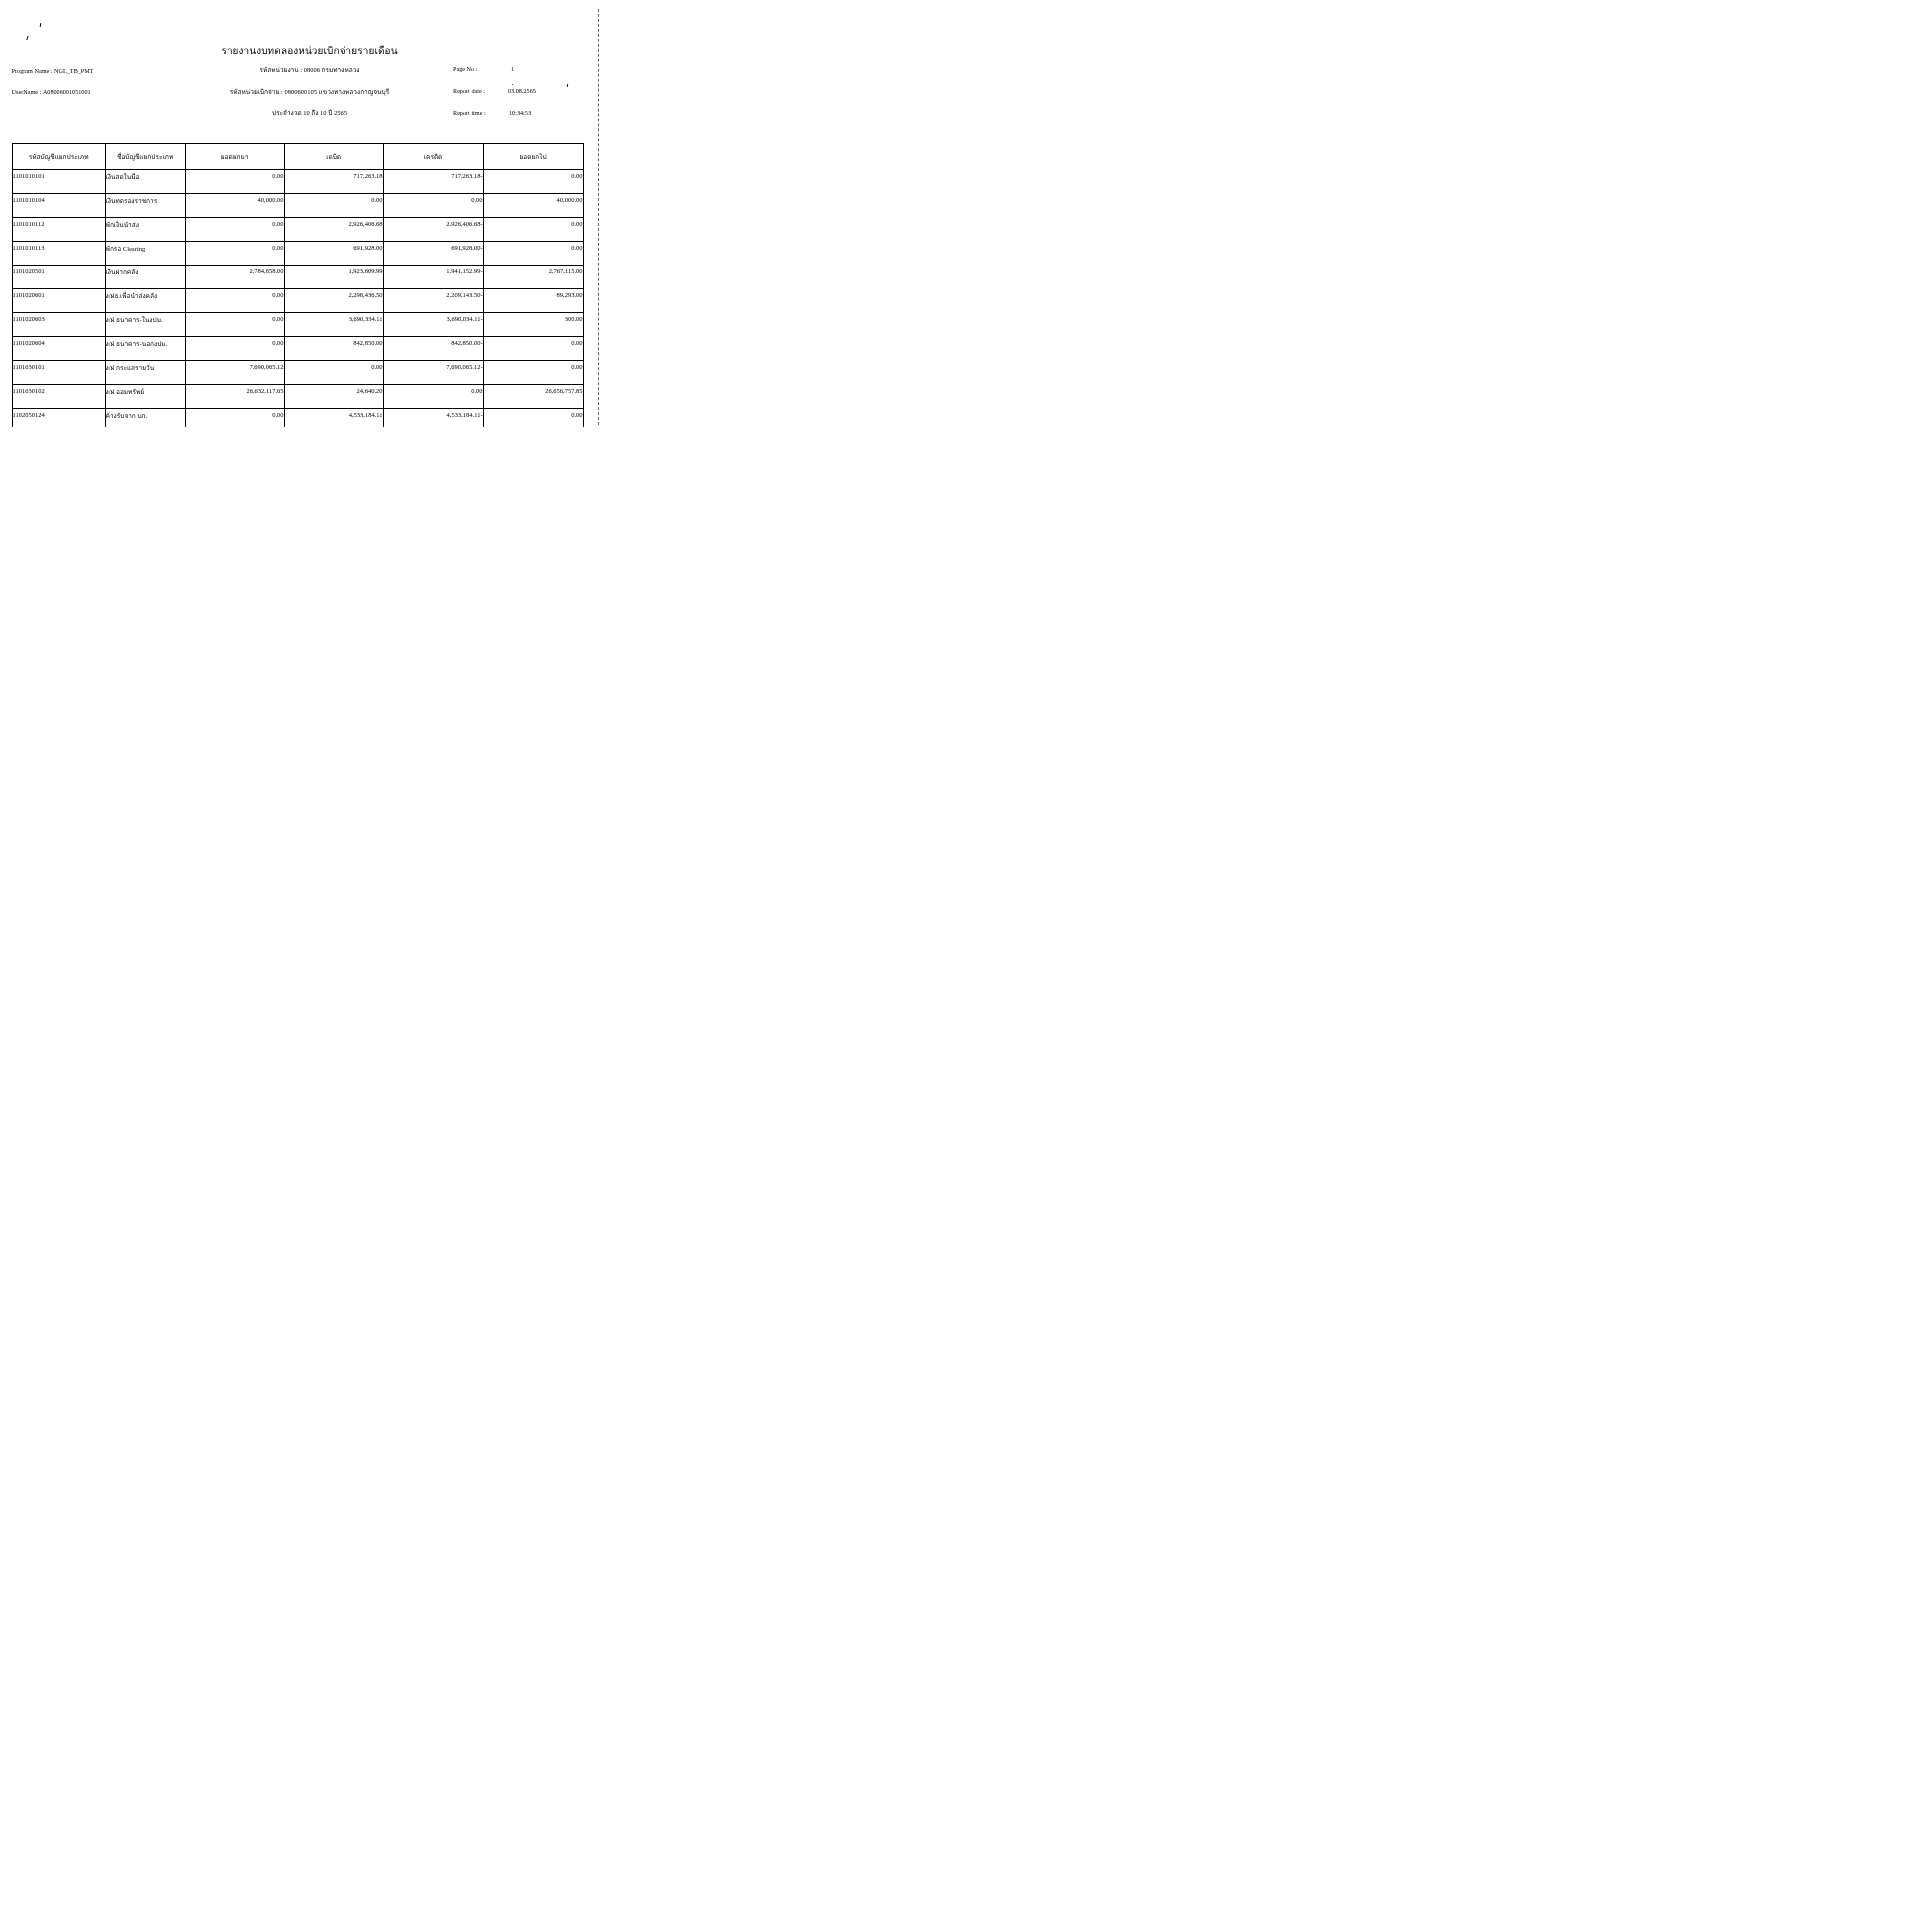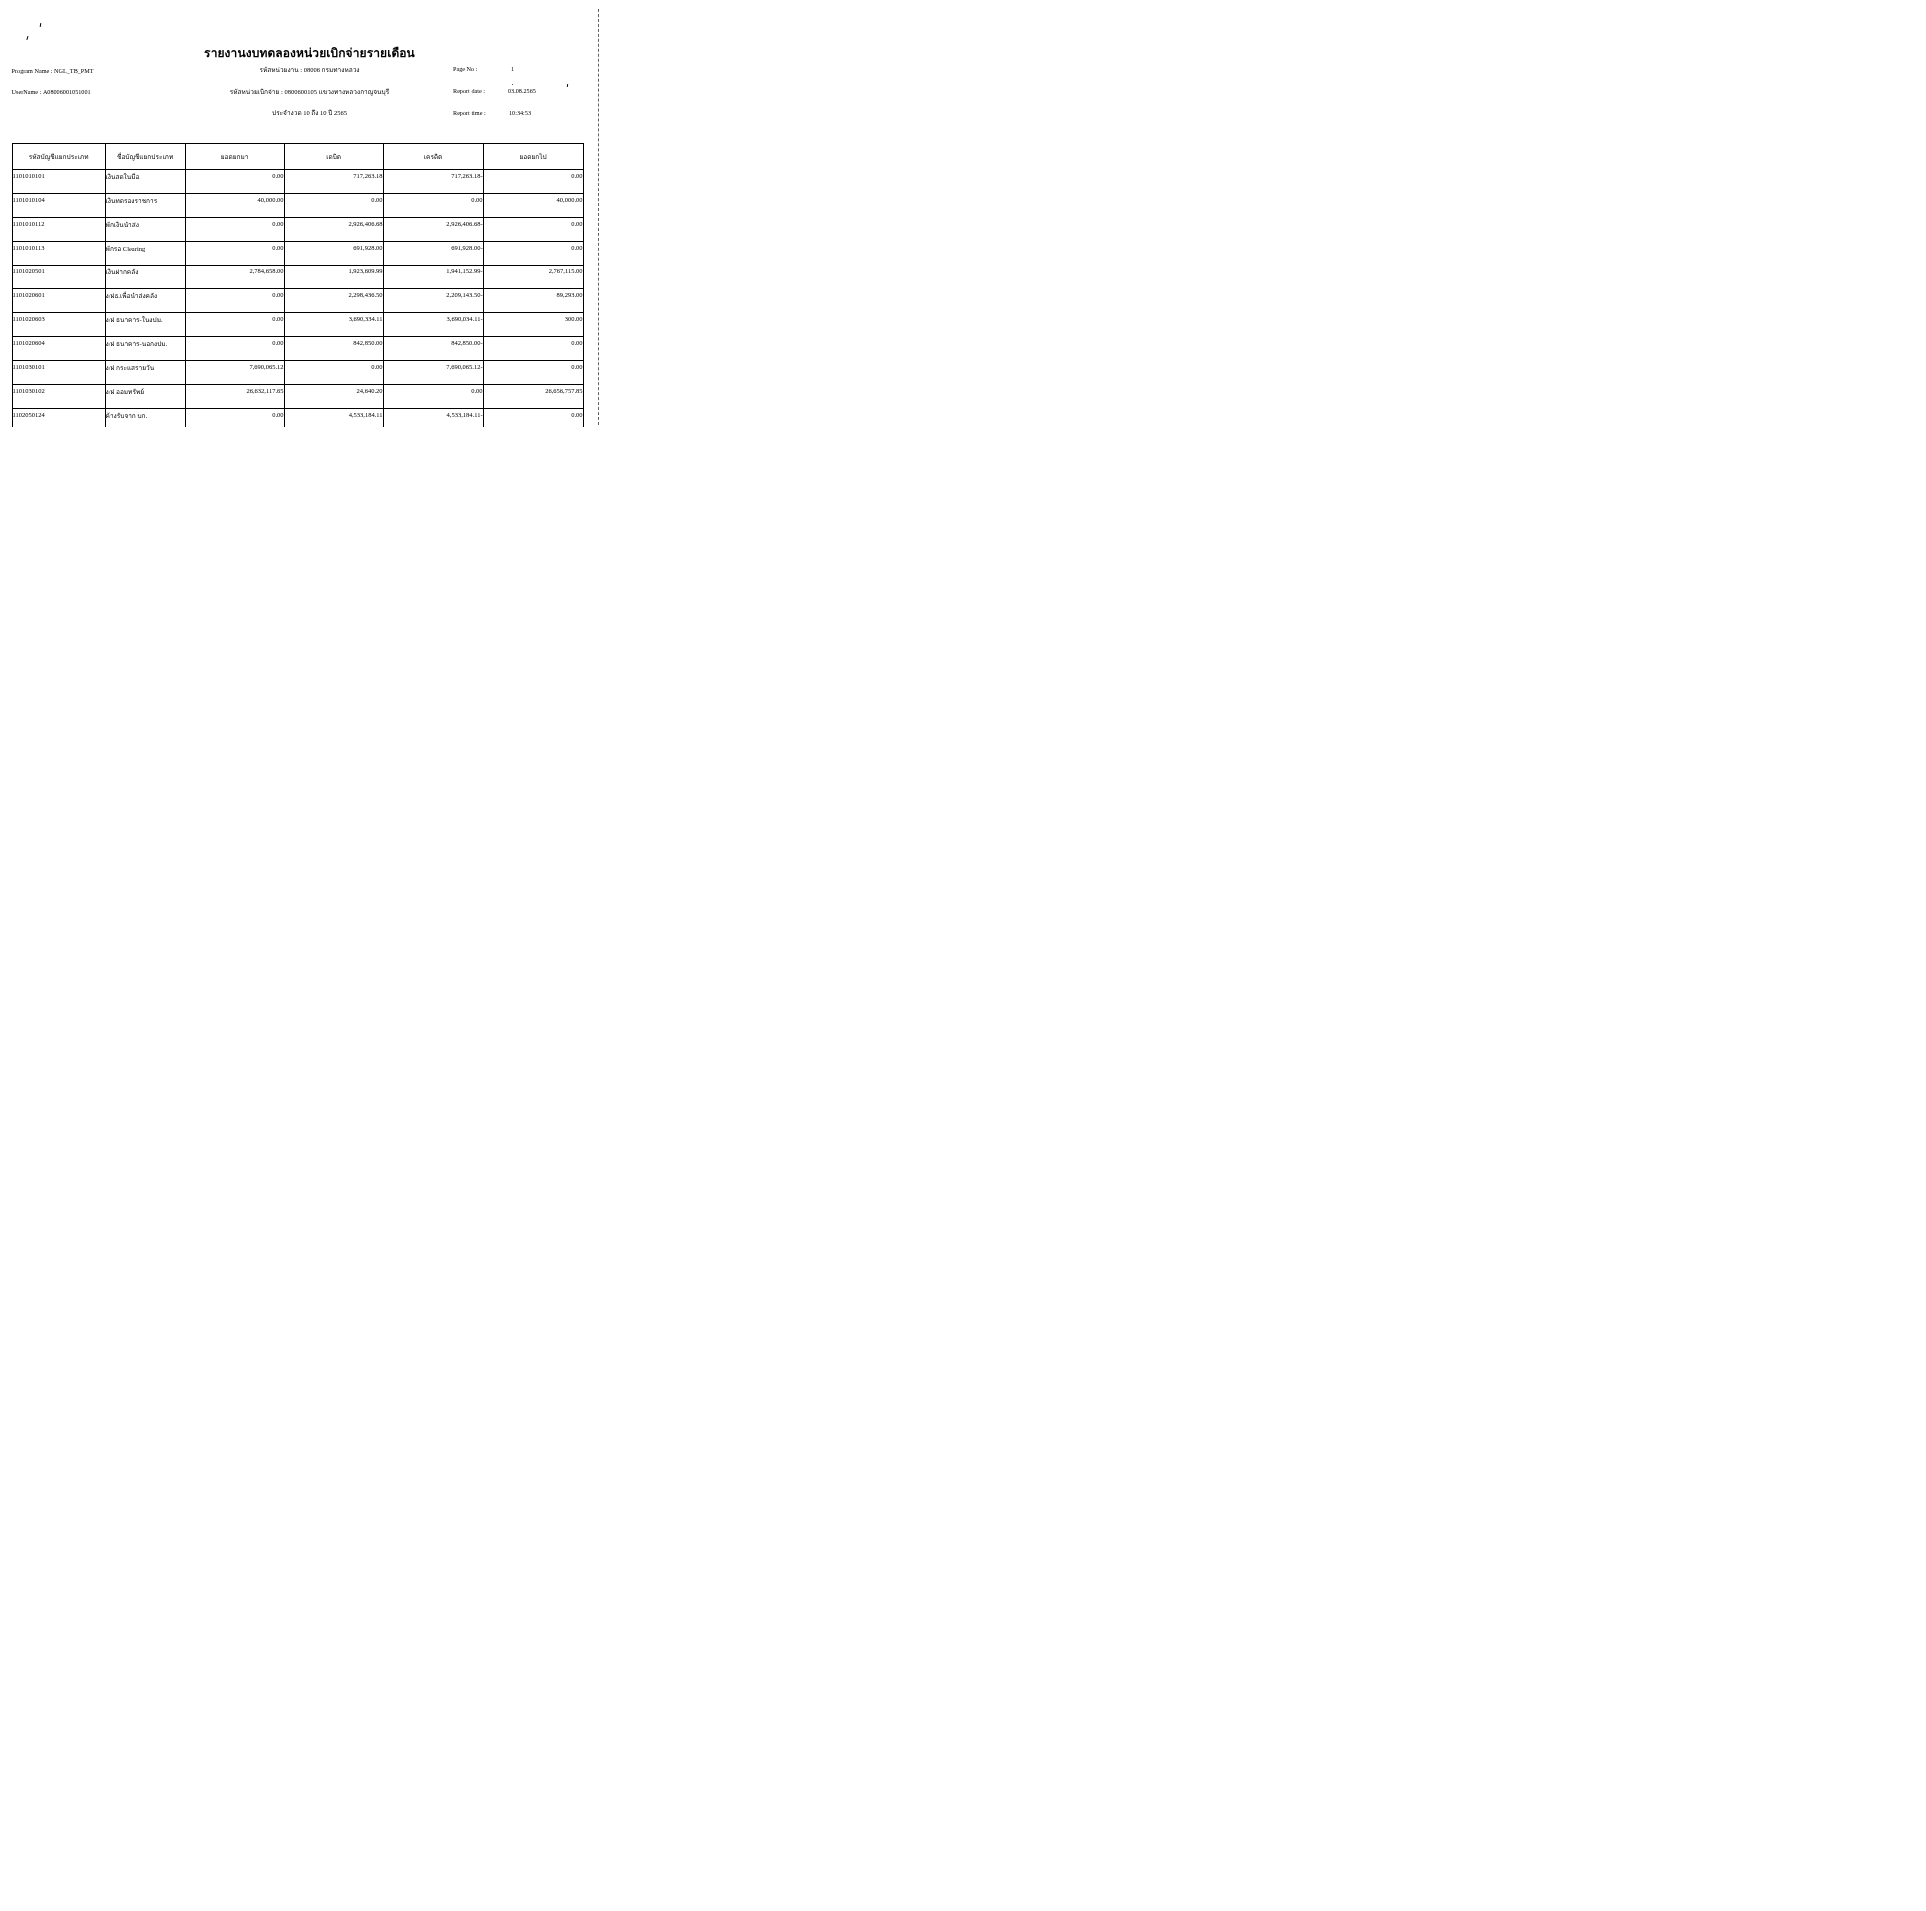--- a/index.html
+++ b/index.html
@@ -5,21 +5,21 @@
   html,body{margin:0;padding:0;background:#ffffff;}
   .page{
     position:relative;
     width:604px;height:427px;
     background:#ffffff;
     color:#000;
     font-family:"Liberation Serif","DejaVu Serif",serif;
     overflow:hidden;
   }
   .abs{position:absolute;white-space:nowrap;}
-  .title{font-size:12px;letter-spacing:0.1px;font-weight:bold;}
+  .title{font-size:10px;letter-spacing:0.1px;}
   .lat{font-size:6.2px;}
   .thai{font-size:6.5px;}
   .center-col{left:161px;width:297px;text-align:center;white-space:nowrap;}
   
   table.tbl{
     position:absolute;left:11.6px;top:143px;
     width:571px;
     border-collapse:collapse;table-layout:fixed;
     border:1.2px solid #000;
   }

